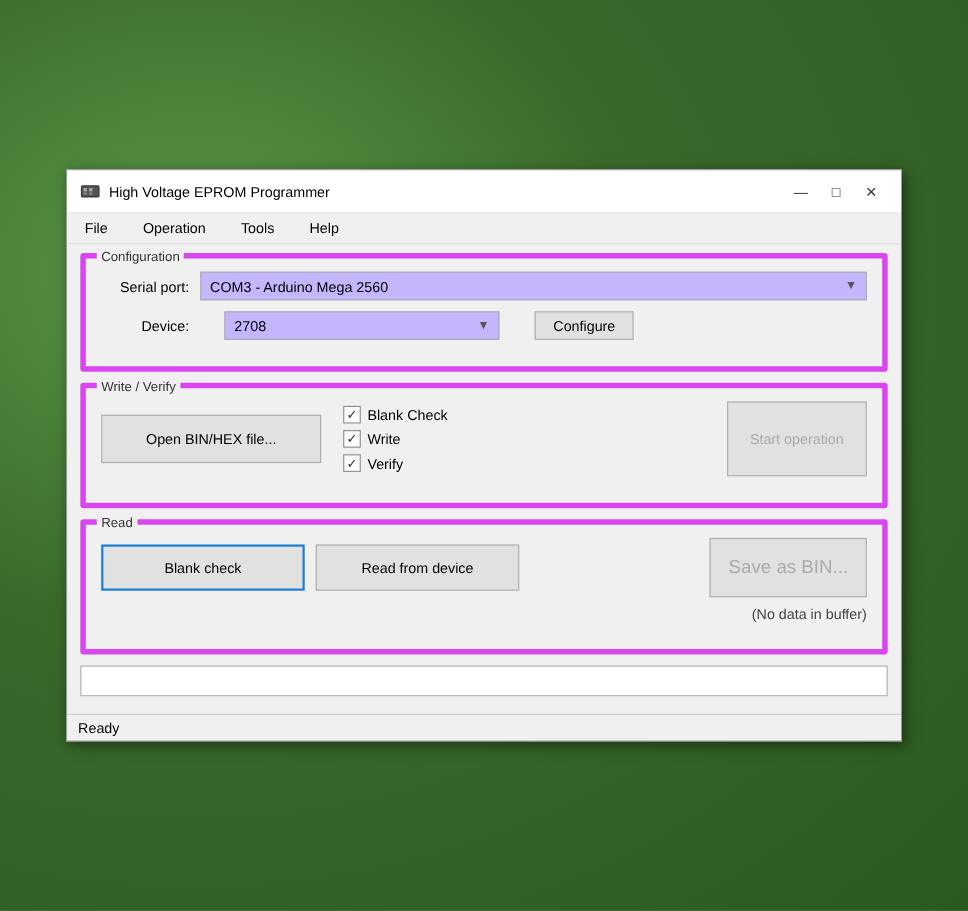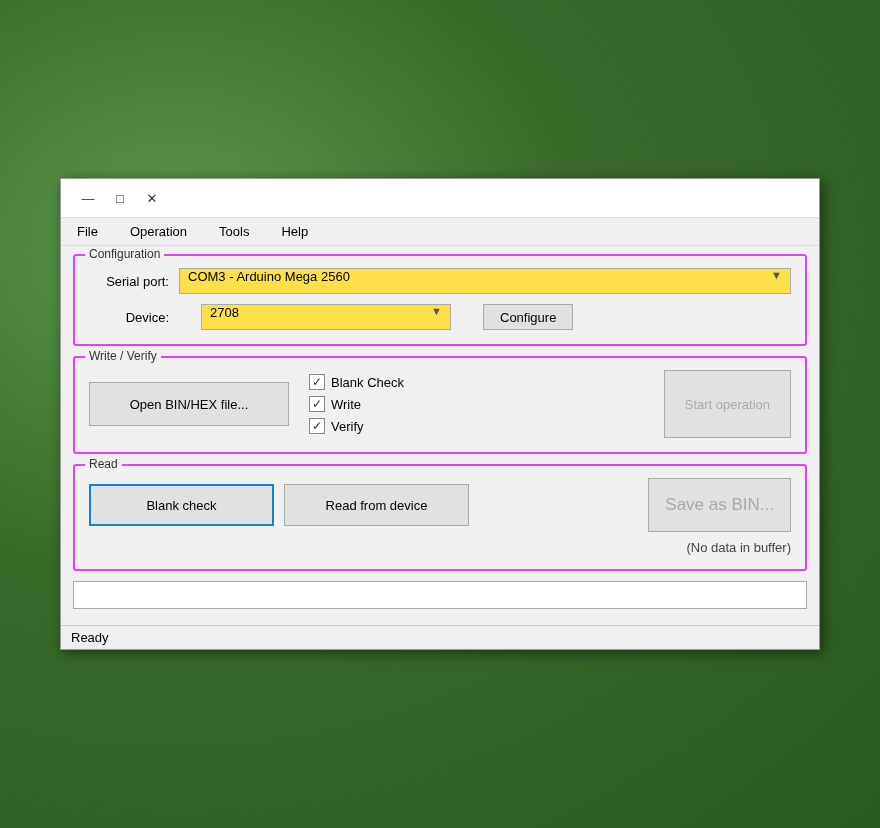--- a/index.html
+++ b/index.html
@@ -87,23 +87,23 @@
     }
 
     .main-content {
       padding: 8px 12px 12px;
       display: flex;
       flex-direction: column;
       gap: 10px;
     }
 
     .group-box {
-      border: 2px solid #d946ef;
+      border: 5px solid #d946ef;
       border-radius: 3px;
-      padding: 12px 14px 14px;
+      padding: 12px 14px 24px;
       position: relative;
       background: #f0f0f0;
     }
 
     .group-label {
       position: absolute;
       top: -9px;
       left: 10px;
       background: #f0f0f0;
       padding: 0 4px;
@@ -126,23 +126,23 @@
     .form-label {
       min-width: 80px;
       text-align: right;
       font-size: 13px;
       color: #000;
     }
 
     .dropdown {
       height: 26px;
       border: 1px solid #aaa;
-      background: #fde047;
-      display: flex;
-      align-items: flex-start;
+      background: #c4b5fd;
+      display: flex;
+      align-items: center;
       padding: 0 8px;
       cursor: pointer;
       position: relative;
       font-size: 13px;
     }
 
     .dropdown-serial {
       flex: 1;
     }
 
@@ -291,20 +291,32 @@
       border-top: 1px solid #ccc;
       background: #f0f0f0;
     }
   </style>
 </head>
 <body>
 
 <div class="window">
 
   <div class="title-bar">
+    <div class="title-bar-left">
+      <span class="title-icon">
+        <svg width="18" height="14" viewBox="0 0 18 14">
+          <rect x="1" y="2" width="16" height="10" rx="1" fill="#555" stroke="#333" stroke-width="1"></rect>
+          <rect x="3" y="4" width="3" height="3" fill="#aaa"></rect>
+          <rect x="8" y="4" width="3" height="3" fill="#aaa"></rect>
+          <rect x="3" y="8" width="3" height="2" fill="#888"></rect>
+          <rect x="8" y="8" width="3" height="2" fill="#888"></rect>
+        </svg>
+      </span>
+      <span class="title-text">High Voltage EPROM Programmer</span>
+    </div>
     <div class="title-controls">
       <button class="title-btn">—</button>
       <button class="title-btn">□</button>
       <button class="title-btn close">✕</button>
     </div>
   </div>
 
   <div class="menu-bar">
     <div class="menu-item">File</div>
     <div class="menu-item">Operation</div>

